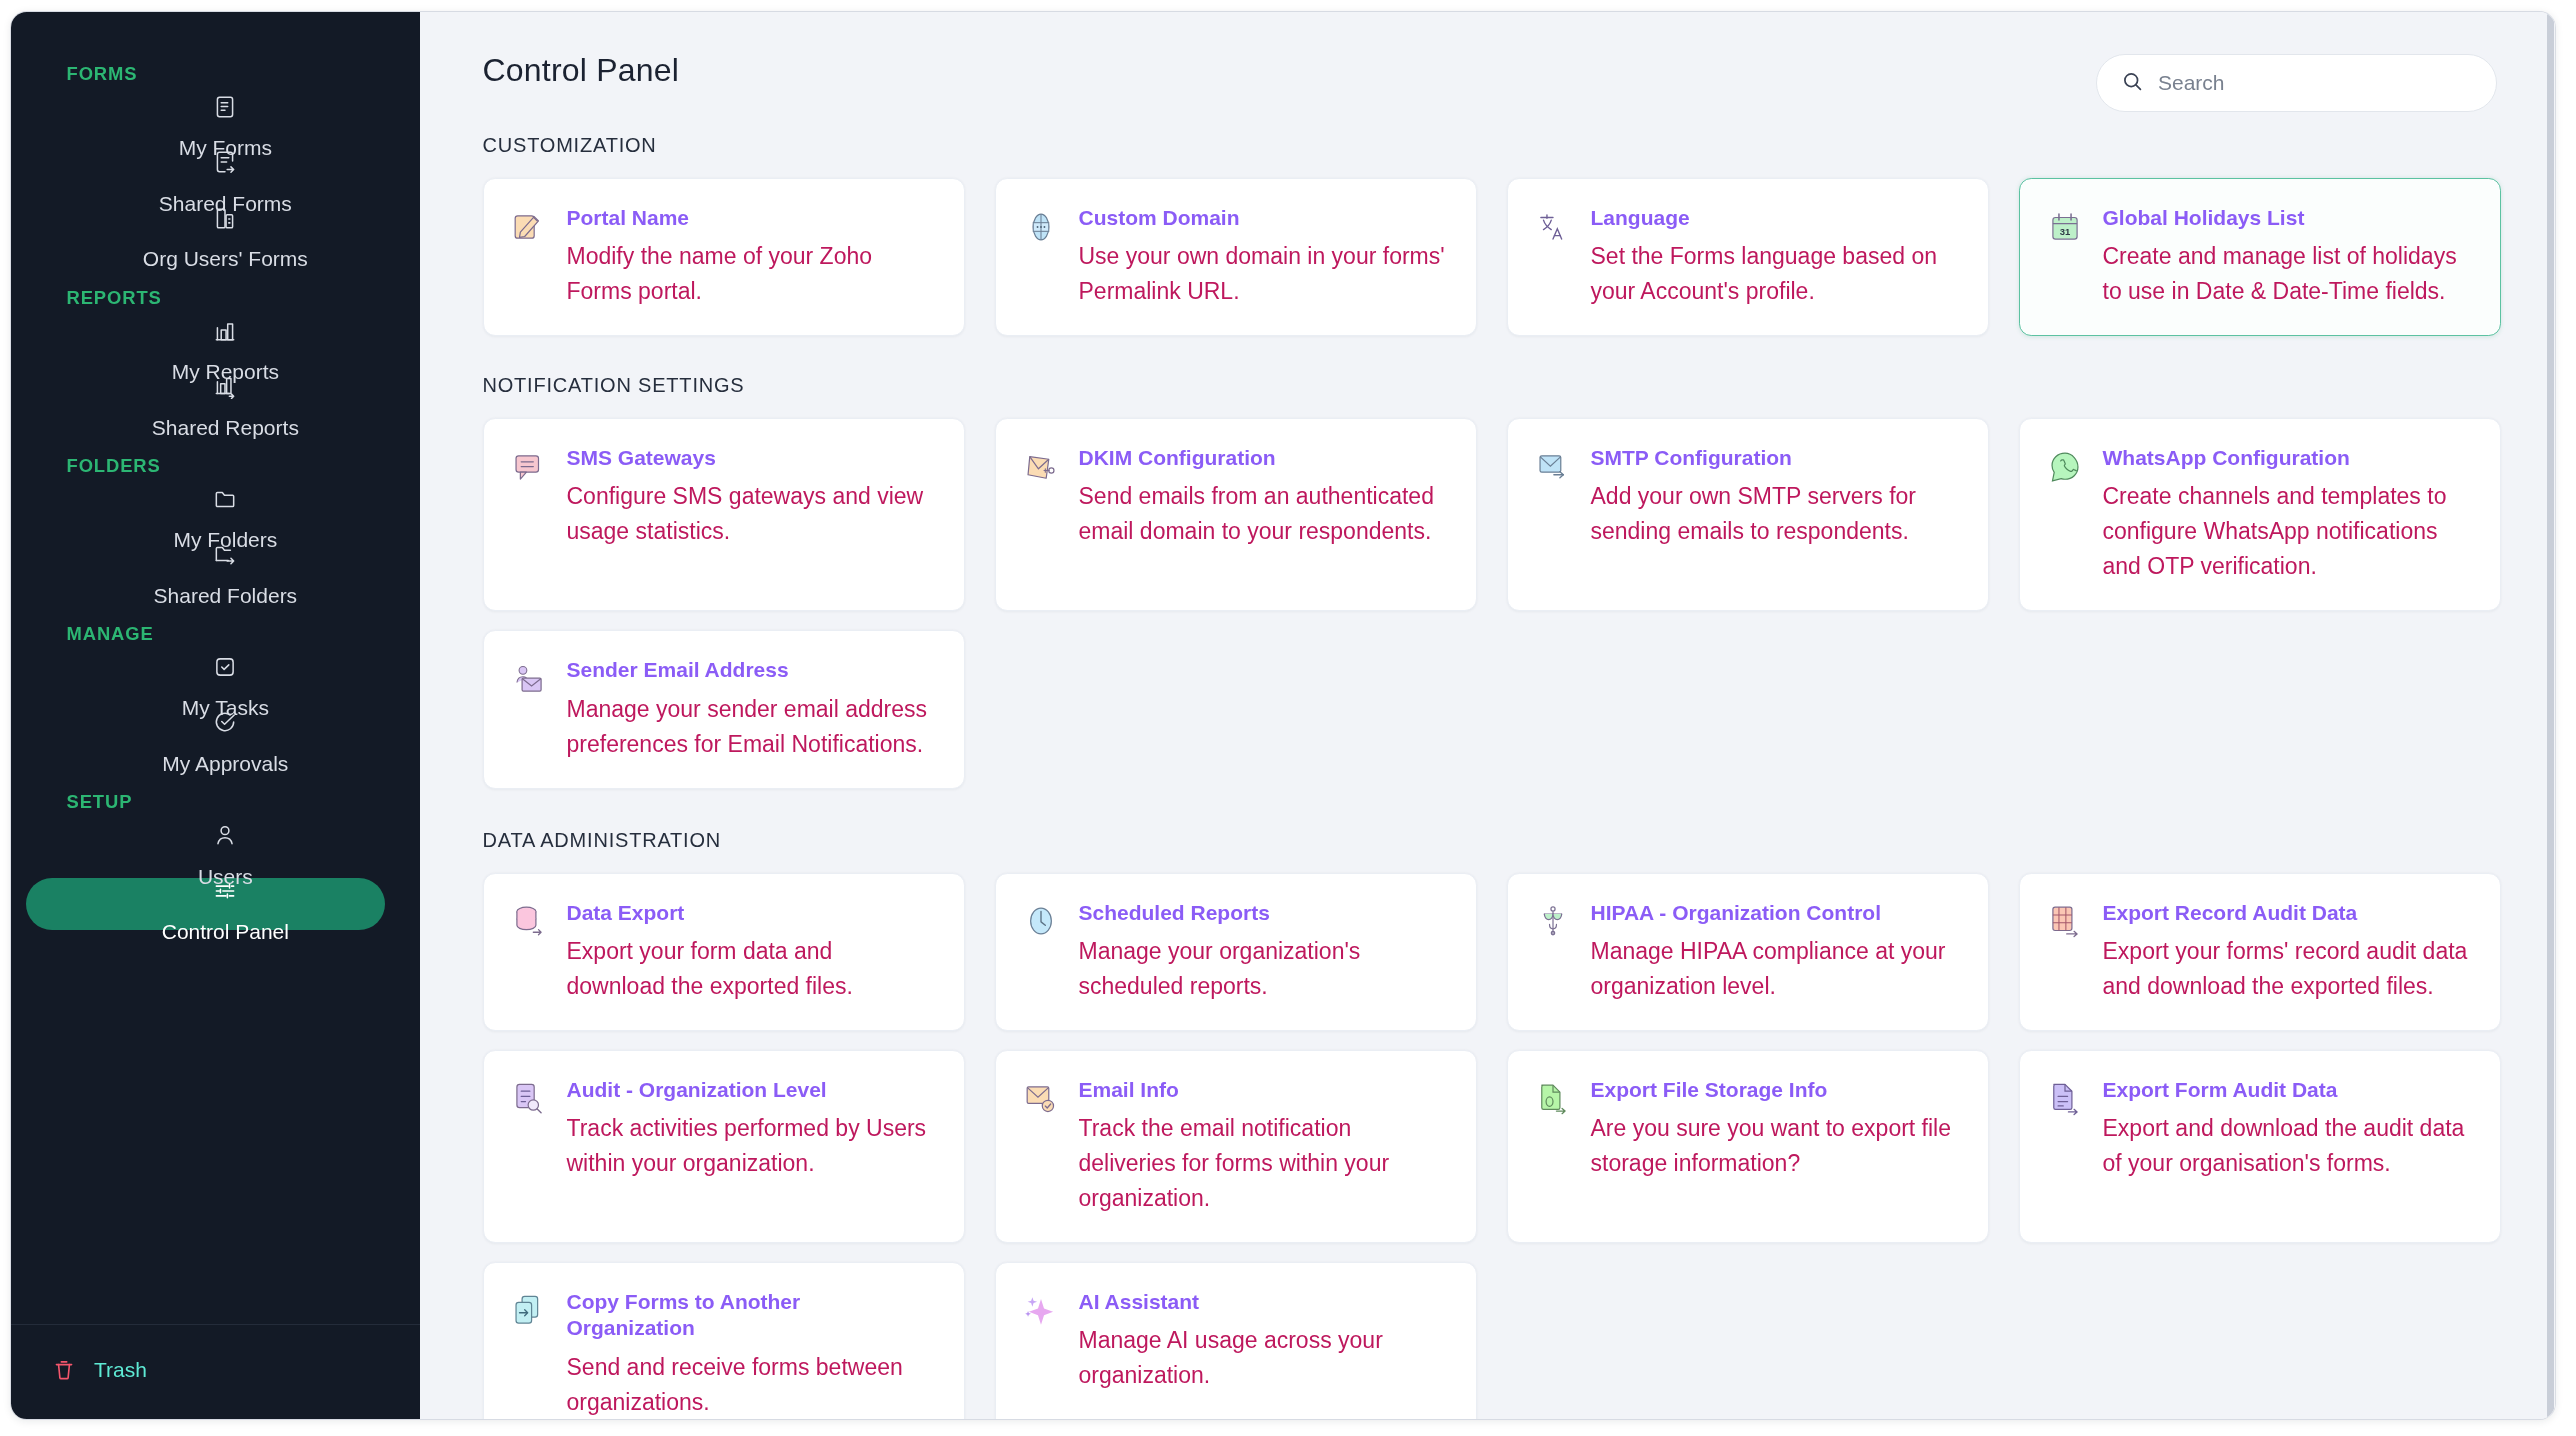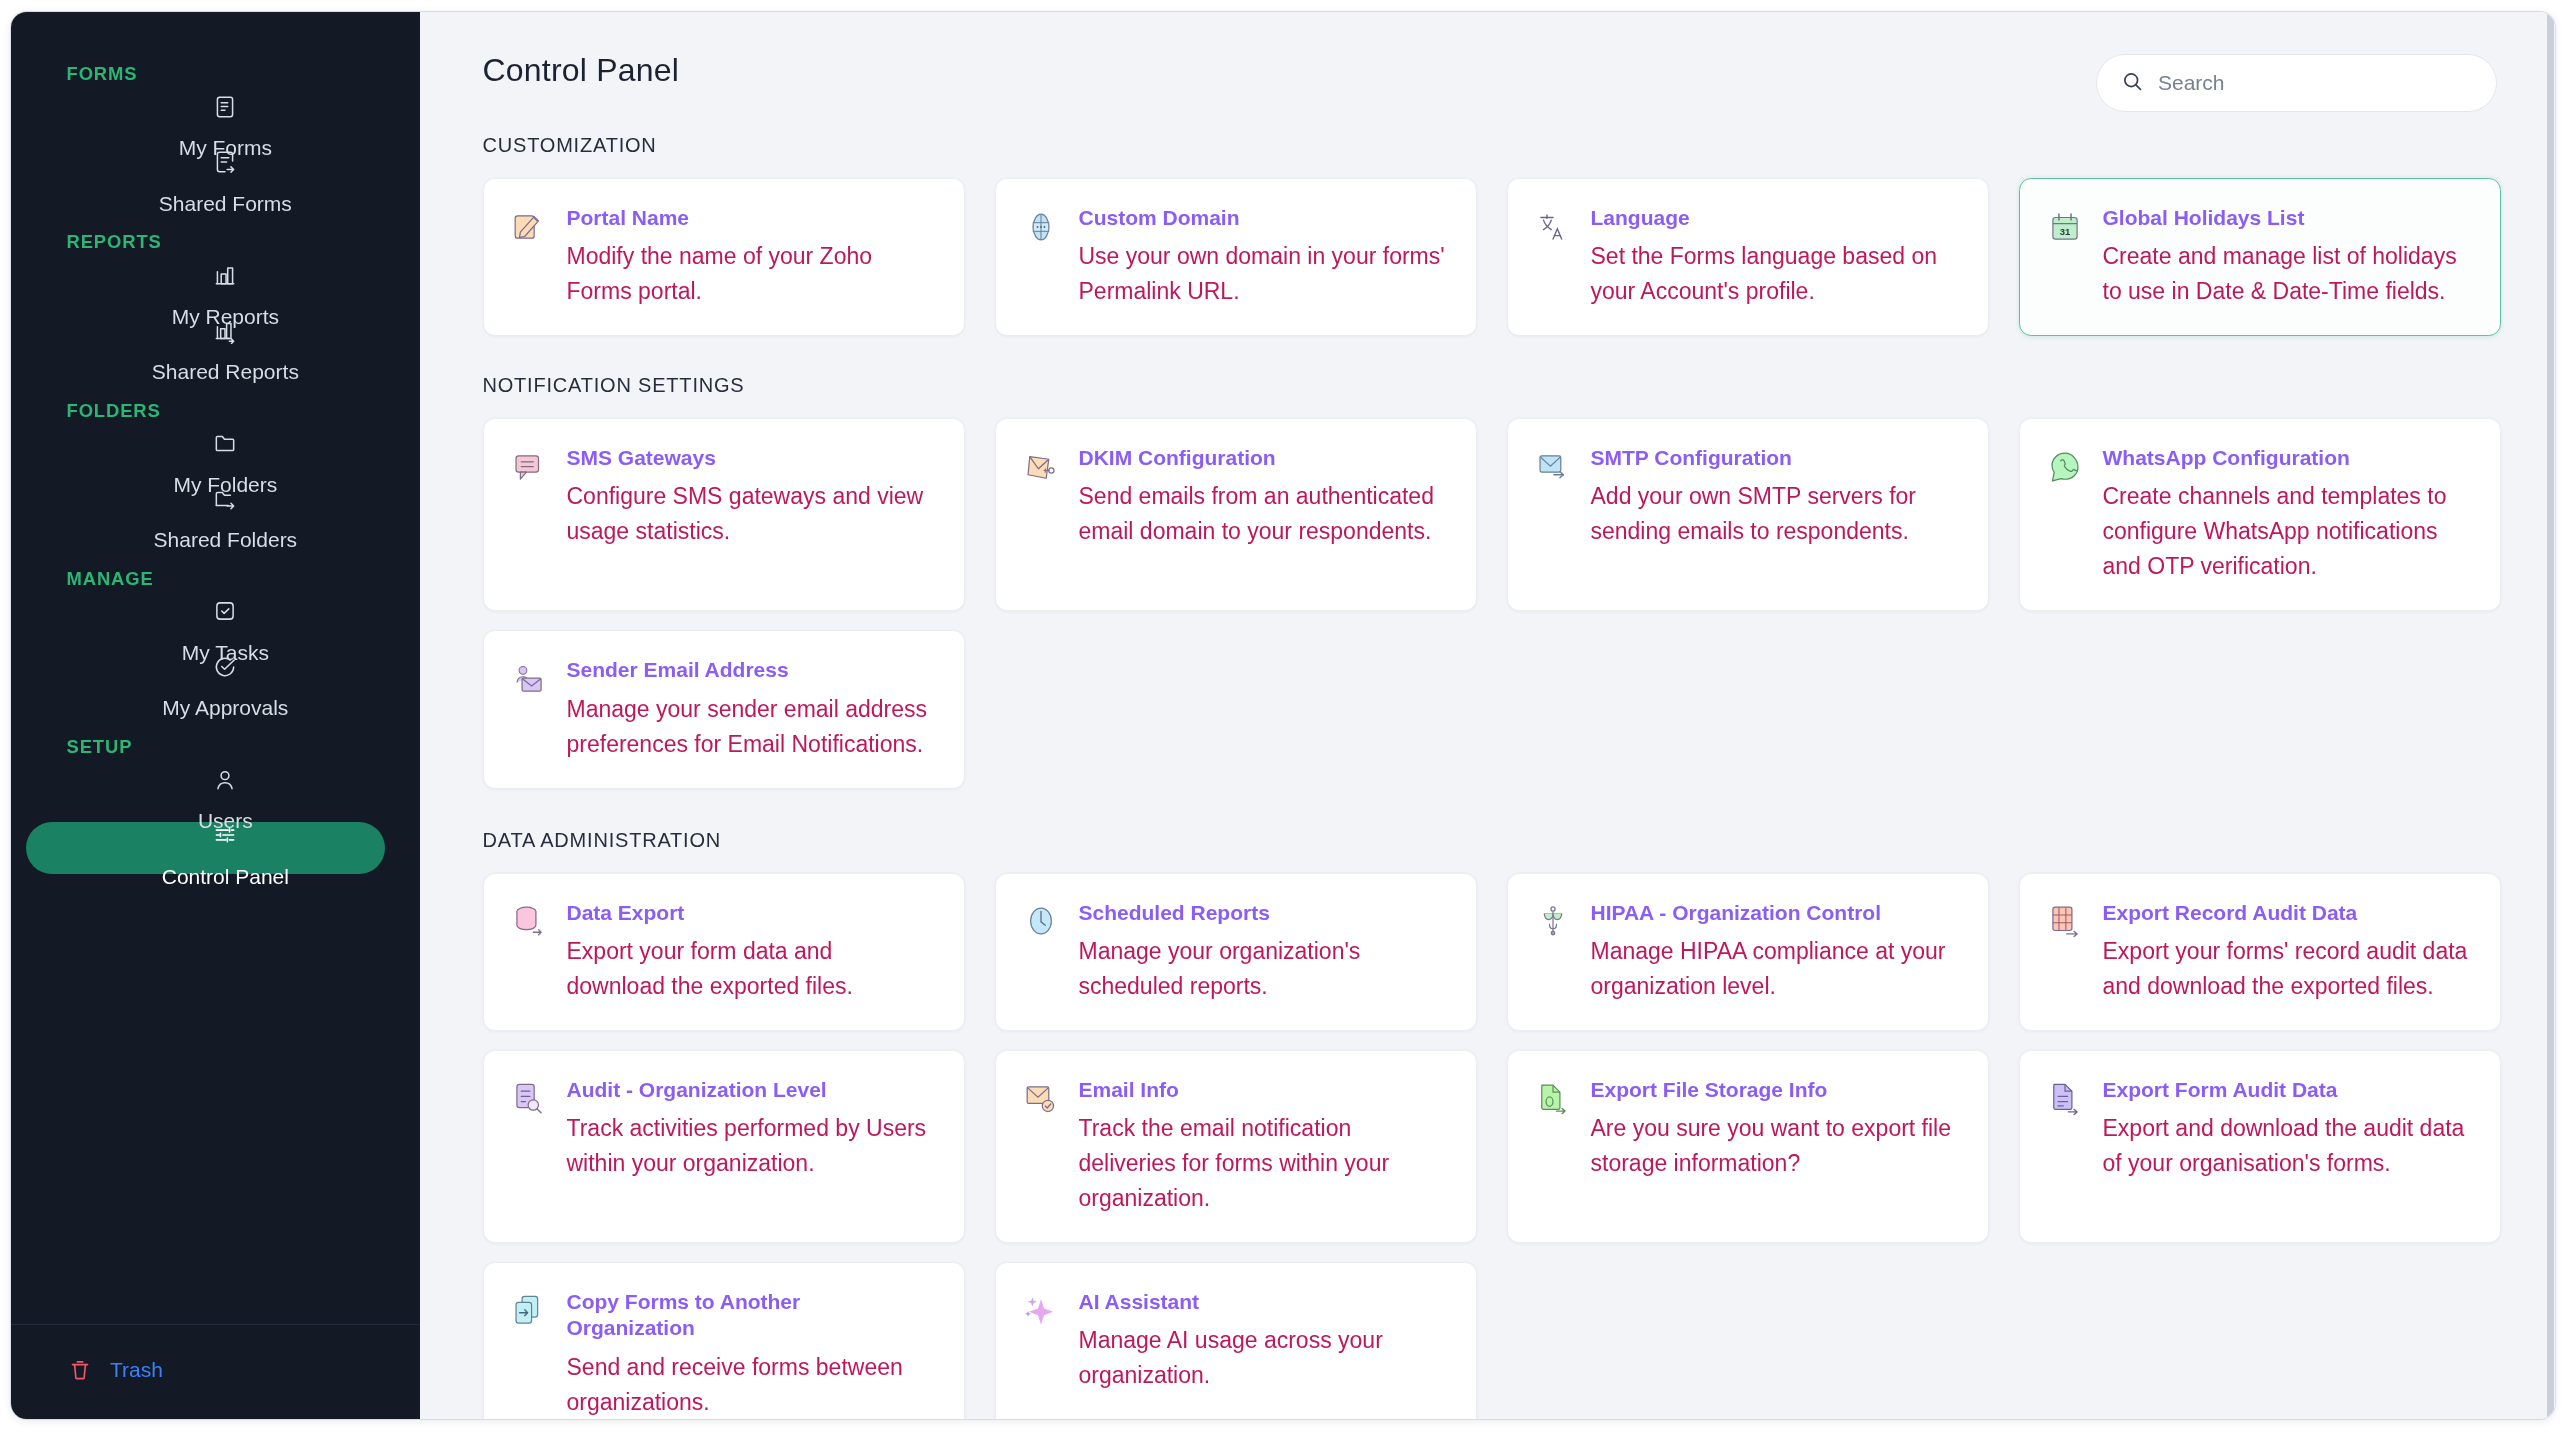--- a/index.html
+++ b/index.html
@@ -72,22 +72,22 @@
   .sidebar-footer {
     flex: 0 0 auto;
     border-top: 0.9px solid #242c3a;
     padding: 21px 0 26px 0;
   }
   .trash-item {
     display: flex;
     align-items: center;
     gap: 17.5px;
     height: 47px;
-    padding-left: 56px;
-    color: #3b82f6;
+    padding-left: 40px;
+    color: #5eead4;
     font-size: 21px;
     cursor: pointer;
   }
   .trash-item .ico { width: 26px; height: 26px; flex: 0 0 26px; }
   .trash-item .ico svg { width: 26px; height: 26px; display: block; }
 
   
   .main {
     flex: 1 1 auto;
     position: relative;
@@ -218,20 +218,30 @@
           </div>
           <div class="nav-item">
             <span class="ico">
               <svg viewBox="0 0 24 24" fill="none" stroke="currentColor" stroke-width="1.4" stroke-linecap="round" stroke-linejoin="round">
                 <path d="M19 11V5a2 2 0 0 0-2-2H7a2 2 0 0 0-2 2v14a2 2 0 0 0 2 2h5"></path>
                 <path d="M8.5 8h7M8.5 12h5"></path>
                 <path d="M14 19h6M17.5 16.5 20 19l-2.5 2.5"></path>
               </svg>
             </span>
             <span class="nav-label">Shared Forms</span>
+          </div>
+          <div class="nav-item">
+            <span class="ico">
+              <svg viewBox="0 0 24 24" fill="none" stroke="currentColor" stroke-width="1.4" stroke-linecap="round" stroke-linejoin="round">
+                <rect x="5" y="4" width="7" height="17" rx="1"></rect>
+                <rect x="13" y="9" width="6" height="12" rx="1"></rect>
+                <path d="M15.5 13h1M15.5 16.5h1"></path>
+              </svg>
+            </span>
+            <span class="nav-label">Org Users' Forms</span>
           </div>
         </div>
         <div class="nav-group">
           <div class="nav-group-title">REPORTS</div>
           <div class="nav-item">
             <span class="ico">
               <svg viewBox="0 0 24 24" fill="none" stroke="currentColor" stroke-width="1.4" stroke-linecap="round" stroke-linejoin="round">
                 <path d="M5 20V9"></path>
                 <rect x="8.5" y="11" width="4.5" height="9"></rect>
                 <rect x="14.5" y="5.5" width="4.5" height="14.5"></rect>

